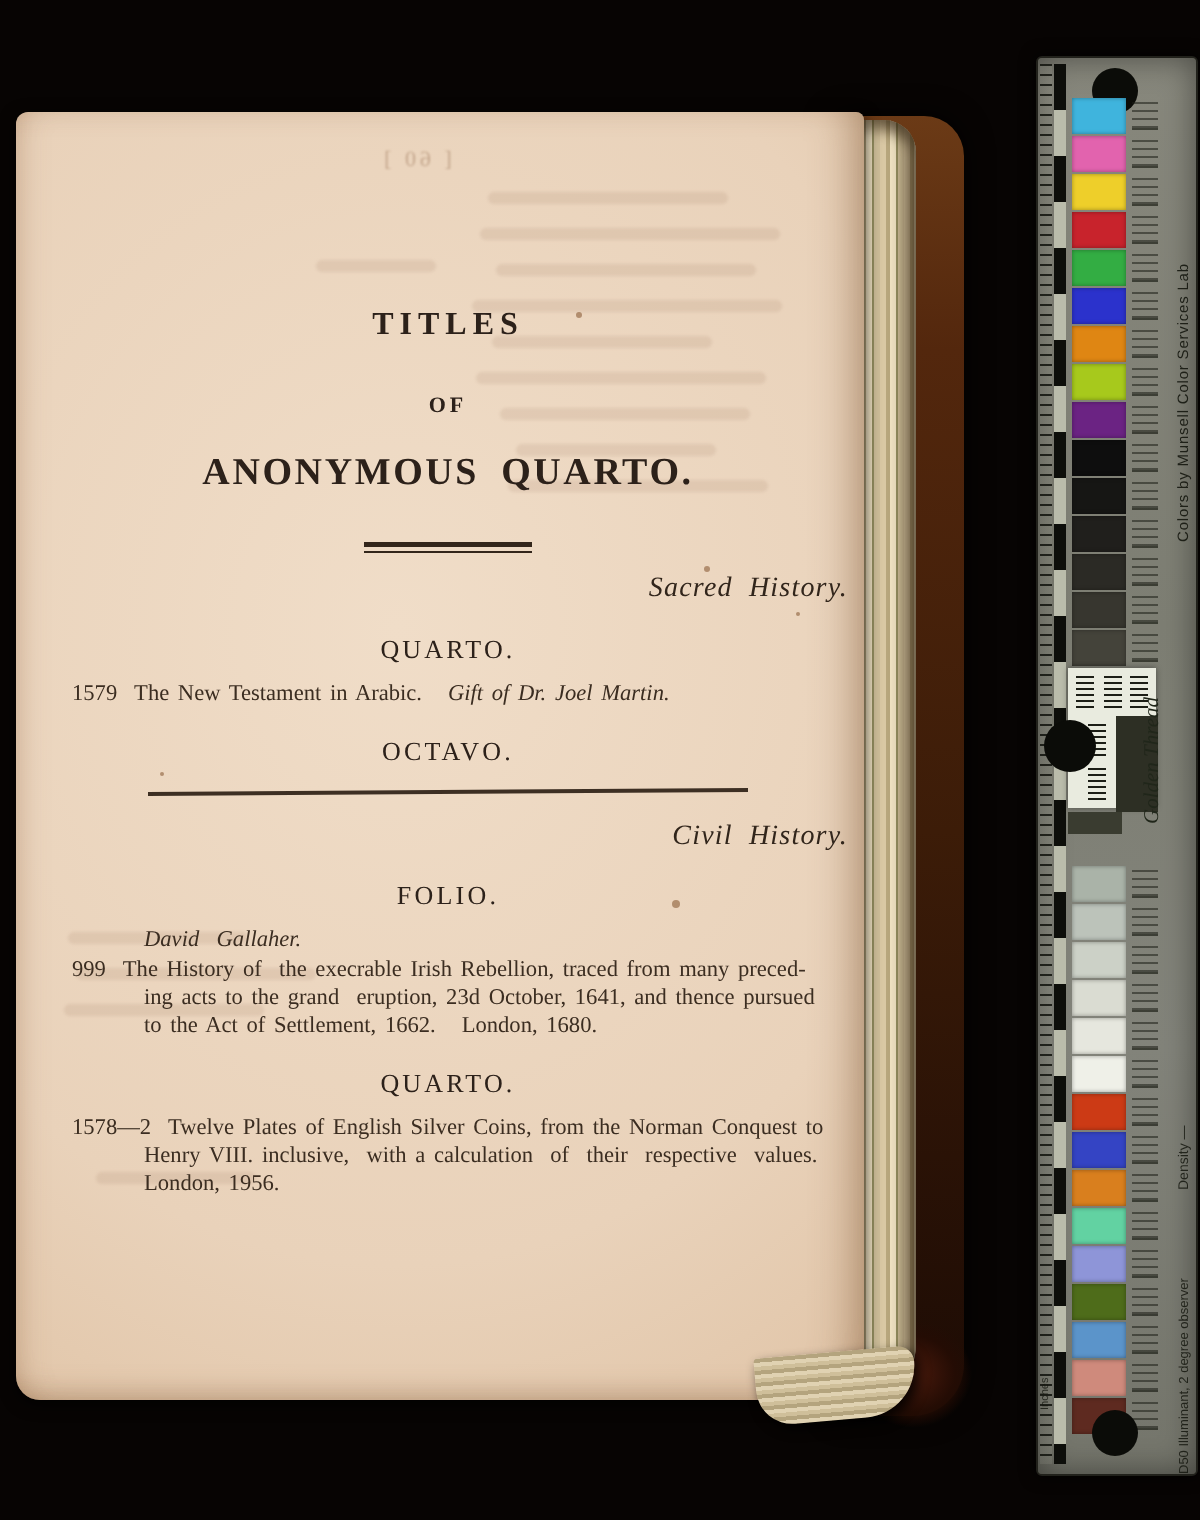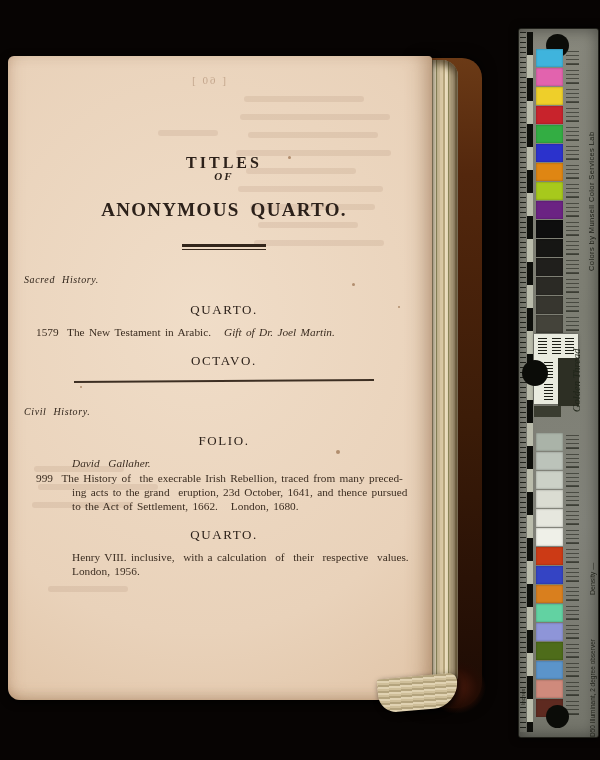--- a/index.html
+++ b/index.html
@@ -39,27 +39,27 @@
     background:radial-gradient(120% 90% at 45% 40%,#f0ddc8 0%,#e9d2ba 55%,#dfc2a4 85%,#d3b192 100%);
     border-radius:6px 4px 26px 12px;
     box-shadow:inset -16px 0 20px -10px rgba(120,80,45,.45),
                inset 10px 0 16px -10px rgba(140,95,60,.35),
                inset 0 -10px 16px -10px rgba(130,90,55,.4),
                0 2px 8px rgba(0,0,0,.8);
   }
   .page-content{position:absolute;left:16px;top:0;width:400px;padding-top:99px;color:#3a2c20;}
   .centered{text-align:center;}
   .t1{font-size:16px;line-height:16px;font-weight:bold;letter-spacing:3px;color:#2c211a;}
-  .t2{font-size:11px;line-height:11px;font-weight:bold;letter-spacing:2px;color:#2c211a;font-style:italic;}
+  .t2{font-size:11px;line-height:11px;font-weight:bold;letter-spacing:2px;margin-top:27px;color:#2c211a;}
   .t3{font-size:19px;line-height:19px;font-weight:bold;letter-spacing:1.3px;word-spacing:5px;margin-top:18px;color:#2c211a;}
   .double-rule{
     width:84px;height:6px;margin:25px auto 0 auto;
     background:linear-gradient(180deg,#33261b 0 2.5px,rgba(0,0,0,0) 2.5px 4.5px,#33261b 4.5px 5.5px,rgba(0,0,0,0) 5.5px);
   }
-  .section-heading{font-style:italic;font-size:10px;line-height:14.5px;letter-spacing:.6px;word-spacing:4px;margin-top:23px;text-align:left;color:#31251b;}
+  .section-heading{font-style:italic;font-size:14px;line-height:14.5px;letter-spacing:.6px;word-spacing:4px;margin-top:11px;text-align:right;color:#31251b;}
   .format-heading{font-size:13px;line-height:13px;font-weight:normal;letter-spacing:1.6px;margin-top:15px;text-align:center;color:#2c211a;}
   .entry{padding-left:12px;margin-top:9px;font-size:11.3px;line-height:14px;word-spacing:1.5px;color:#3b2d21;}
   .entry + .entry{margin-top:1px;}
   .line{white-space:pre;}
   .cont{margin-left:36px;}
   .it{font-style:italic;}
   .section-rule{width:300px;height:2px;background:#3d2f23;margin:13px auto 15px auto;transform:rotate(-.4deg);}
   
   .showthrough-num{
     position:absolute;left:150px;top:18px;width:100px;text-align:center;
@@ -160,20 +160,21 @@
         <div class="entry">
           <div class="line cont"><span class="it">David  Gallaher.</span></div>
         </div>
         <div class="entry">
           <div class="line"><span>999  The History of  the execrable Irish Rebellion, traced from many preced-</span></div>
           <div class="line cont"><span>ing acts to the grand  eruption, 23d October, 1641, and thence pursued</span></div>
           <div class="line cont"><span>to the Act of Settlement, 1662.   London, 1680.</span></div>
         </div>
         <div class="format-heading">QUARTO.</div>
         <div class="entry">
+          <div class="line"><span>1578—2  Twelve Plates of English Silver Coins, from the Norman Conquest to</span></div>
           <div class="line cont"><span>Henry VIII. inclusive,  with a calculation  of  their  respective  values.</span></div>
           <div class="line cont"><span>London, 1956.</span></div>
         </div>
       </div>
   </div>
 </div>
 
 <div class="colorbar">
   <div class="cb-ticks"></div>
   <div class="cb-blocks"></div>

